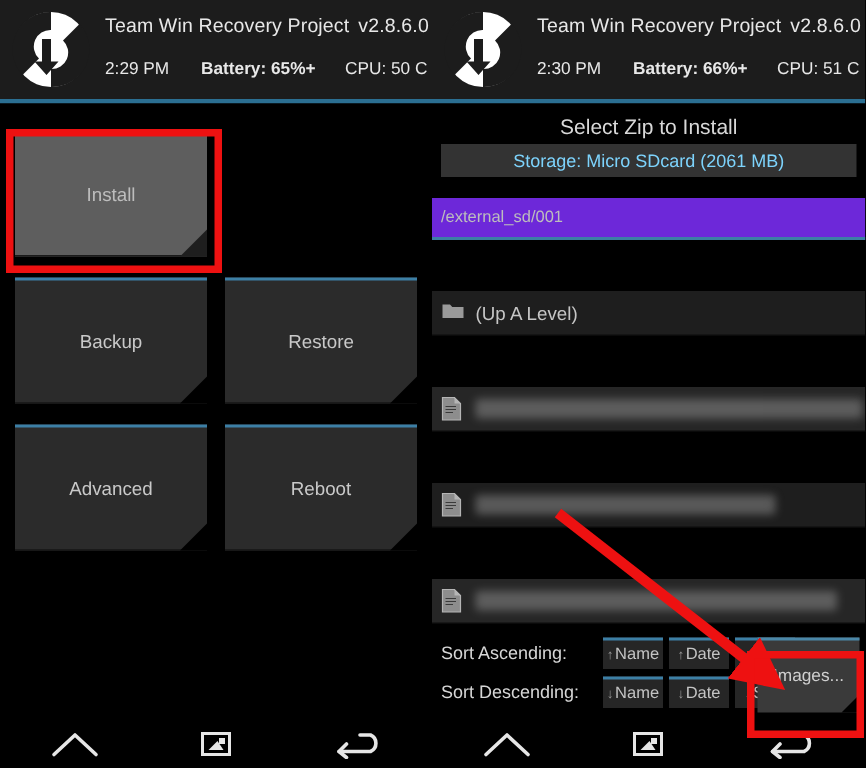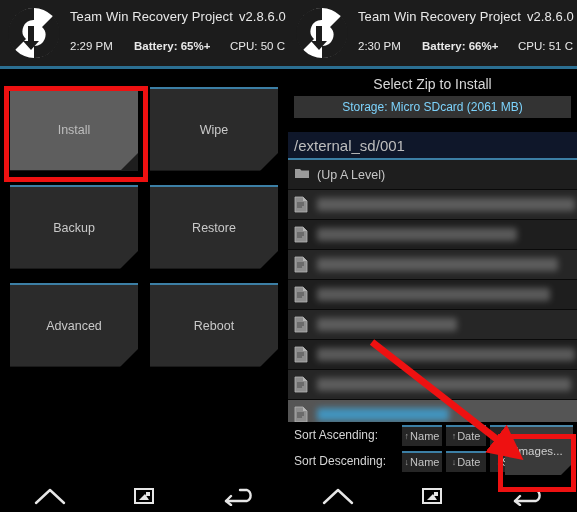--- a/index.html
+++ b/index.html
@@ -57,29 +57,30 @@
 
   
   .sel-title{text-align:center;font-size:14px;color:#d8d8d8;padding:5px 0 4px;}
   .storage-bar{
     margin:0 6px;height:22px;background:#333333;
     display:flex;align-items:center;justify-content:center;
     font-size:12px;color:#7dd3fc;
   }
   .path-gap{height:14px;background:#000;}
   .path-row{
-    height:26px;background:#0f172a;display:flex;align-items:center;
-    padding-left:6px;font-size:15px;color:#bdbdbd;
+    height:26px;background:#6d28d9;display:flex;align-items:center;
+    padding-left:6px;font-size:11px;color:#bdbdbd;
     border-bottom:2px solid #3c7fa5;
   }
   .filelist{background:#000;}
   .frow{
     position:relative;height:29px;display:flex;align-items:center;
     background:#1e1e1e;border-bottom:1px solid #0a0a0a;
     padding-left:6px;
+    margin-top:34px;
   }
   .frow.alt{background:#262626;}
   .frow.selected{background:#555555;}
   .ficon{width:16px;height:18px;margin-right:7px;flex:0 0 auto;}
   .flabel{font-size:12.5px;color:#c6c6c6;}
   .blurname{
     height:13px;border-radius:2px;
     background:#8a8a8a;opacity:.55;
     filter:blur(3px);
   }
@@ -133,23 +134,20 @@
       </div>
     </div>
     <div class="hdr-rule"></div>
     <div class="hdr-rule2"></div>
 
     <div class="grid">
       <div class="grow">
         <div class="btn pressed">
             <span>Install</span>
           </div>
-        <div class="btn">
-            <span>Wipe</span>
-          </div>
       </div>
       <div class="grow">
         <div class="btn">
             <span>Backup</span>
           </div>
         <div class="btn">
             <span>Restore</span>
           </div>
       </div>
       <div class="grow">

